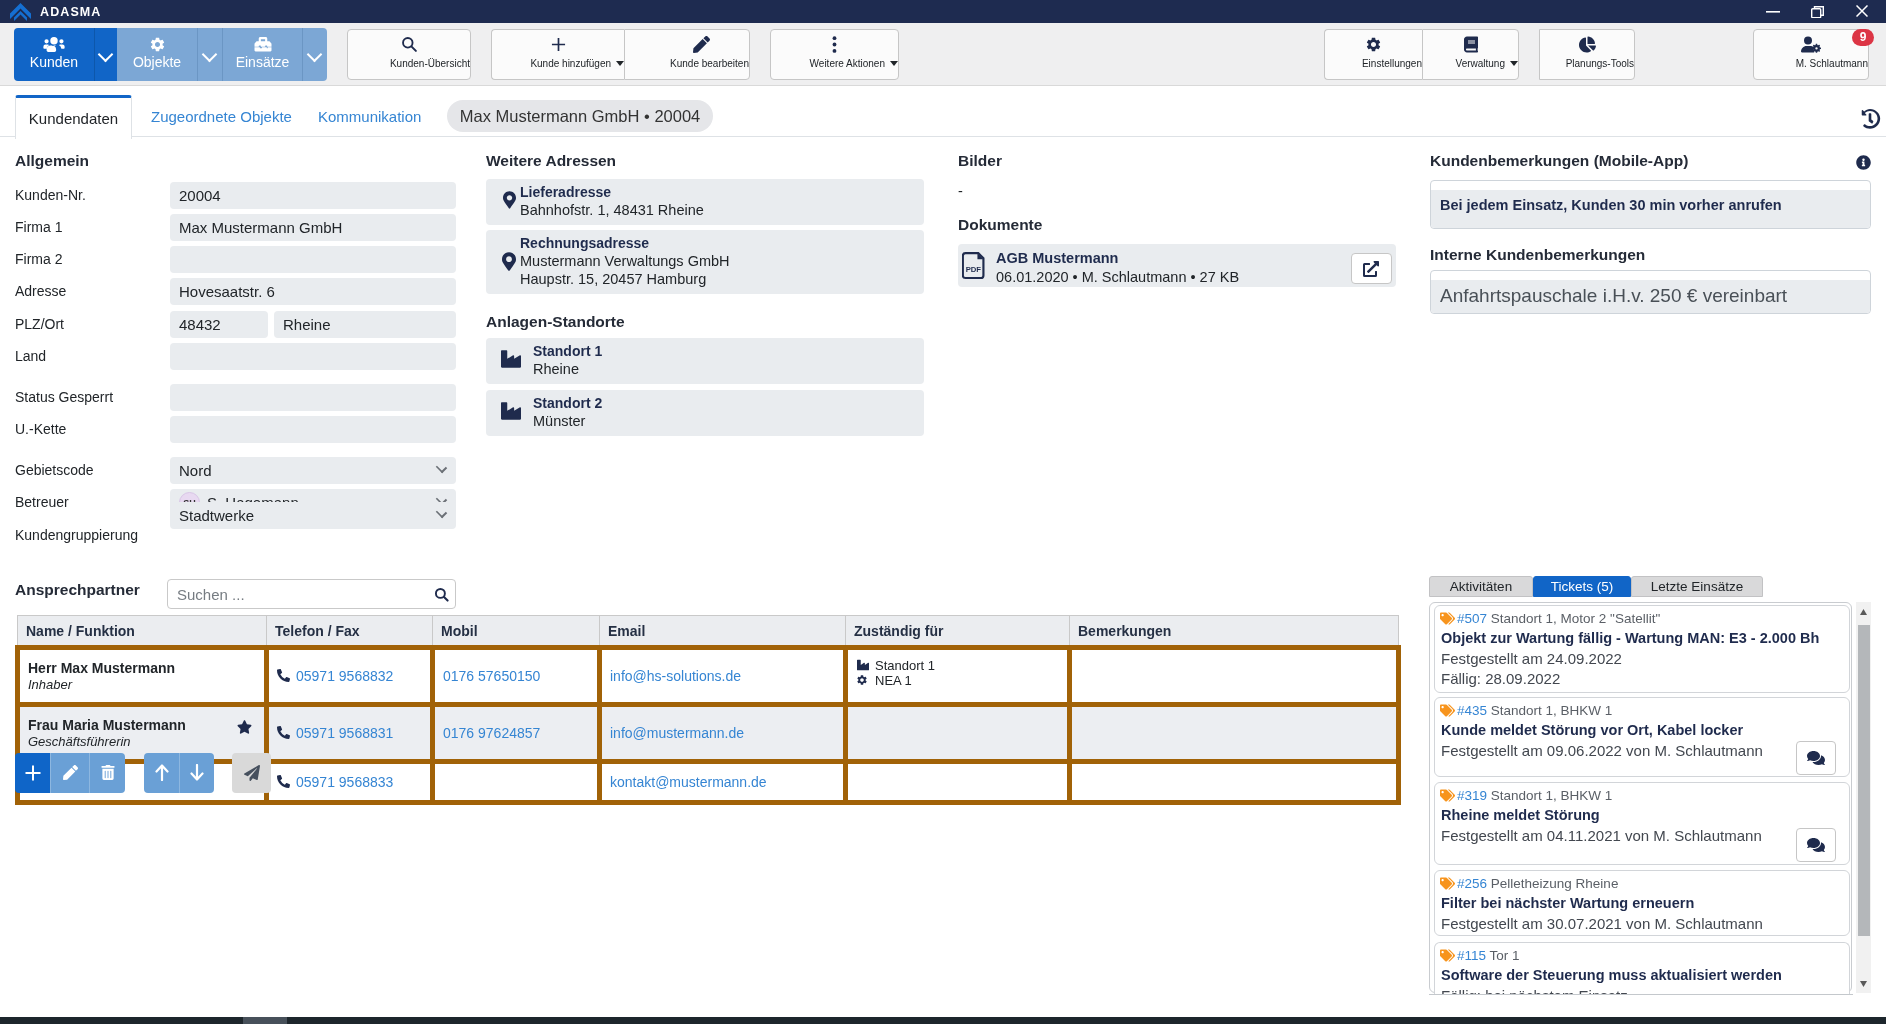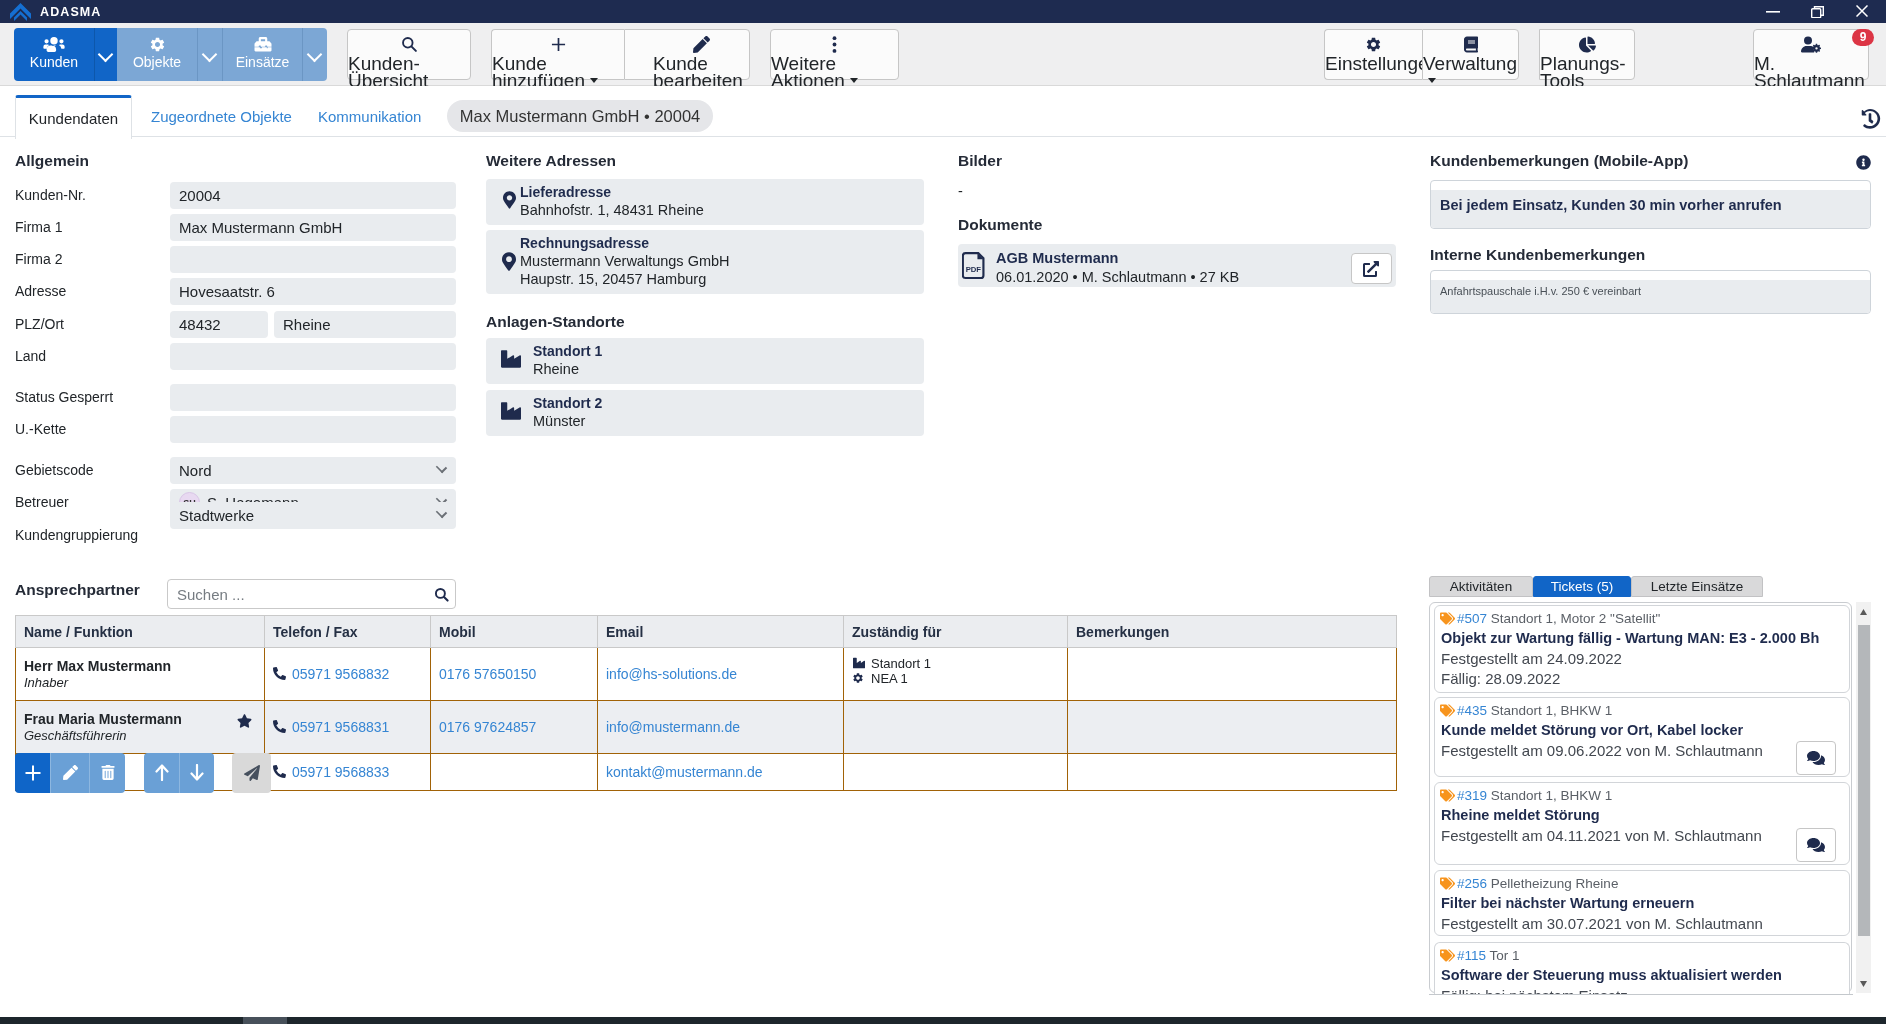--- a/index.html
+++ b/index.html
@@ -8,21 +8,21 @@
 .abs { position:absolute; }
 .b { font-weight:bold; }
 #page { position:relative; width:1886px; height:1024px; background:#fff; }
 
 
 #titlebar { position:absolute; left:0; top:0; width:1886px; height:23px; background:#1e2b50; }
 #titlebar .appname { position:absolute; left:40px; top:4.5px; color:#fff; font-size:12.5px; font-weight:bold; letter-spacing:1.1px; }
 
 
 #toolbar { position:absolute; left:0; top:23px; width:1886px; height:63px; background:#efeff0; border-bottom:1px solid #d9d9d9; }
-.wbtn { position:absolute; top:6px; height:51px; background:#fbfbfb; border:1px solid #c6c6c6; border-radius:4px; text-align:left; color:#212529; font-size:19px; }
+.wbtn { position:absolute; top:6px; height:51px; background:#fbfbfb; border:1px solid #c6c6c6; border-radius:4px; text-align:right; color:#212529; font-size:10px; }
 .wbtn .ic { display:block; margin:6px auto 2px; height:17px; }
 .wbtn .lb { display:block; line-height:17px; }
 .grp-l { border-radius:4px 0 0 4px; border-right:none; }
 .grp-r { border-radius:0 4px 4px 0; }
 .caret { display:inline-block; width:0; height:0; border-left:4.5px solid transparent; border-right:4.5px solid transparent; border-top:5px solid #212529; vertical-align:middle; margin-left:5px; margin-bottom:2px; }
 
 
 .bseg { position:absolute; top:5px; height:53px; color:#fff; text-align:center; }
 .bdark { background:#1165c7; }
 .blight { background:#7ca7d5; }
@@ -42,21 +42,21 @@
 .flabel { position:absolute; left:15px; font-size:14px; color:#212529; height:27px; line-height:27px; }
 .finput { position:absolute; background:#e9ecef; border-radius:4px; height:27px; line-height:27px; font-size:15px; color:#212529; padding-left:9px; }
 .chev { position:absolute; right:10px; top:8px; width:9px; height:9px; border-right:2px solid #6b7076; border-bottom:2px solid #6b7076; transform:rotate(45deg) scale(1,0.8); transform-origin:center; margin-top:-2px; }
 
 
 .gcard { position:absolute; background:#e9ecef; border-radius:4px; }
 
 
 #aptable { position:absolute; left:15px; top:615px; width:1381px; border-collapse:collapse; table-layout:fixed; font-size:14px; color:#212529; }
 #aptable th { background:#ebedf0; border:1px solid #c9c9c9; font-weight:bold; text-align:left; padding:4px 8px; height:32px; font-size:14px; color:#253044; }
-#aptable td { border:1px solid #a16207; padding:10px 8px; vertical-align:middle; }
+#aptable td { border:5px solid #a16207; padding:10px 8px; vertical-align:middle; }
 .linkblue { color:#3585d3; }
 
 
 .actbtn { position:absolute; top:753px; height:40px; text-align:center; }
 
 
 .ttab { position:absolute; top:576px; height:21px; font-size:13.5px; line-height:20px; text-align:center; background:#d9d9da; border:1px solid #c2c2c4; color:#212529; border-radius:3px 3px 0 0; }
 .ttab.active { background:#1165c7; color:#fff; border-color:#1165c7; }
 #tcontainer { position:absolute; left:1429px; top:602px; width:423px; height:391px; border:1px solid #c9ccd0; border-radius:6px; background:#fff; overflow:hidden; }
 .tcard { position:absolute; left:1434px; width:416px; background:#fff; border:1px solid #d2d5d9; border-radius:6px; }
@@ -279,21 +279,21 @@
   <svg class="abs" style="left:1856px;top:155px" width="15" height="15" viewBox="0 0 512 512">
       <path fill="#1f2b4d" d="M256 8C119.043 8 8 119.083 8 256c0 136.997 111.043 248 248 248s248-111.003 248-248C504 119.083 392.957 8 256 8zm0 110c23.196 0 42 18.804 42 42s-18.804 42-42 42-42-18.804-42-42 18.804-42 42-42zm56 254c0 6.627-5.373 12-12 12h-88c-6.627 0-12-5.373-12-12v-24c0-6.627 5.373-12 12-12h12v-64h-12c-6.627 0-12-5.373-12-12v-24c0-6.627 5.373-12 12-12h64c6.627 0 12 5.373 12 12v100h12c6.627 0 12 5.373 12 12v24z"></path>
     </svg>
   <div class="abs" style="left:1430px;top:180px;width:441px;height:49px;border:1px solid #ced4da;border-radius:4px;background:#fff;">
     <div class="abs" style="left:0;top:9px;width:439px;height:38px;background:#e9ecef;border-radius:0 0 4px 4px;"></div>
     <div class="abs b" style="left:9px;top:16px;font-size:14.5px;color:#1f2b4d;">Bei jedem Einsatz, Kunden 30 min vorher anrufen</div>
   </div>
   <div class="h1" style="left:1430px;top:246px;">Interne Kundenbemerkungen</div>
   <div class="abs" style="left:1430px;top:270px;width:441px;height:44px;border:1px solid #ced4da;border-radius:4px;background:#fff;">
     <div class="abs" style="left:0;top:9px;width:439px;height:33px;background:#e9ecef;border-radius:0 0 4px 4px;"></div>
-    <div class="abs" style="left:9px;top:14px;font-size:11px;color:#495057;">Anfahrtspauschale i.H.v. 250 € vereinbart</div>
+    <div class="abs" style="left:9px;top:14px;font-size:19px;color:#495057;">Anfahrtspauschale i.H.v. 250 € vereinbart</div>
   </div>
 
   <div class="h1" style="left:15px;top:581px;">Ansprechpartner</div>
   <div class="abs" style="left:167px;top:579px;width:289px;height:30px;background:#fff;border:1px solid #c9c9c9;border-radius:4px;">
     <span class="abs" style="left:9px;top:6px;font-size:15px;color:#767c82;">Suchen ...</span>
     <svg class="abs" style="left:266px;top:7px" width="16" height="16" viewBox="0 0 20 20">
         <circle cx="8" cy="8" r="5.6" fill="none" stroke="#1f2b4d" stroke-width="2.4"></circle>
         <path d="M12.5 12.5 L17 17" stroke="#1f2b4d" stroke-width="2.6" stroke-linecap="round"></path>
       </svg>
   </div>

